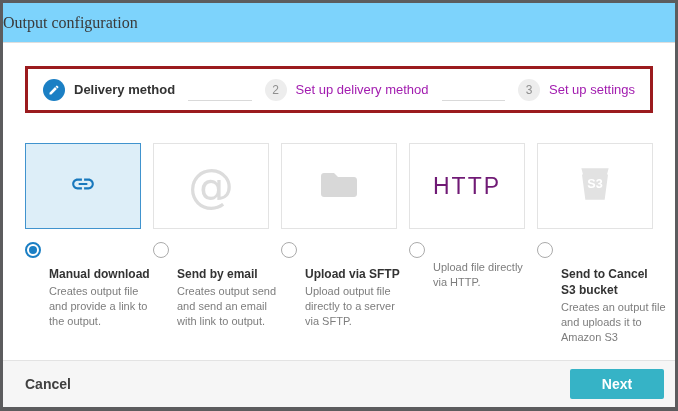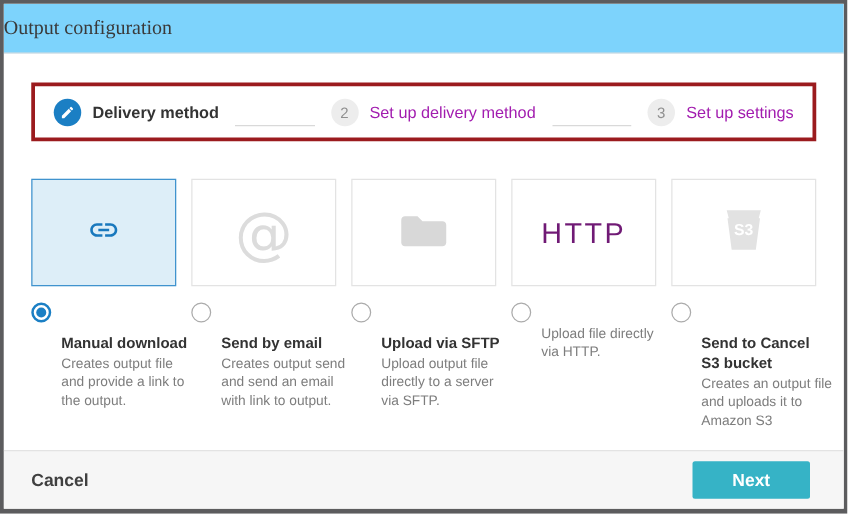--- a/index.html
+++ b/index.html
@@ -81,21 +81,21 @@
   .opt-label.wrap { white-space: normal; }
   .opt-desc {
     margin: 2px 0 0 24px; margin-right: -14px;
     font-size: 11px; line-height: 1.35; color: #7d7d7d;
   }
   
   .footer {
     flex: 0 0 47px; height: 47px;
     background: #f6f6f6; border-top: 1px solid #e3e3e3;
     display: flex; align-items: center; justify-content: space-between;
-    padding: 0 27px 0 22px;
+    padding: 0 11px 0 22px;
   }
   .cancel-link { font-size: 14px; font-weight: bold; color: #404040; cursor: pointer; }
   .next-btn {
     width: 94px; height: 30px; border: none; border-radius: 2px;
     background: #36b3c6; color: #fff;
     font-family: "Liberation Sans", sans-serif;
     font-size: 14px; font-weight: bold; cursor: pointer;
   }
 </style>
 </head>

